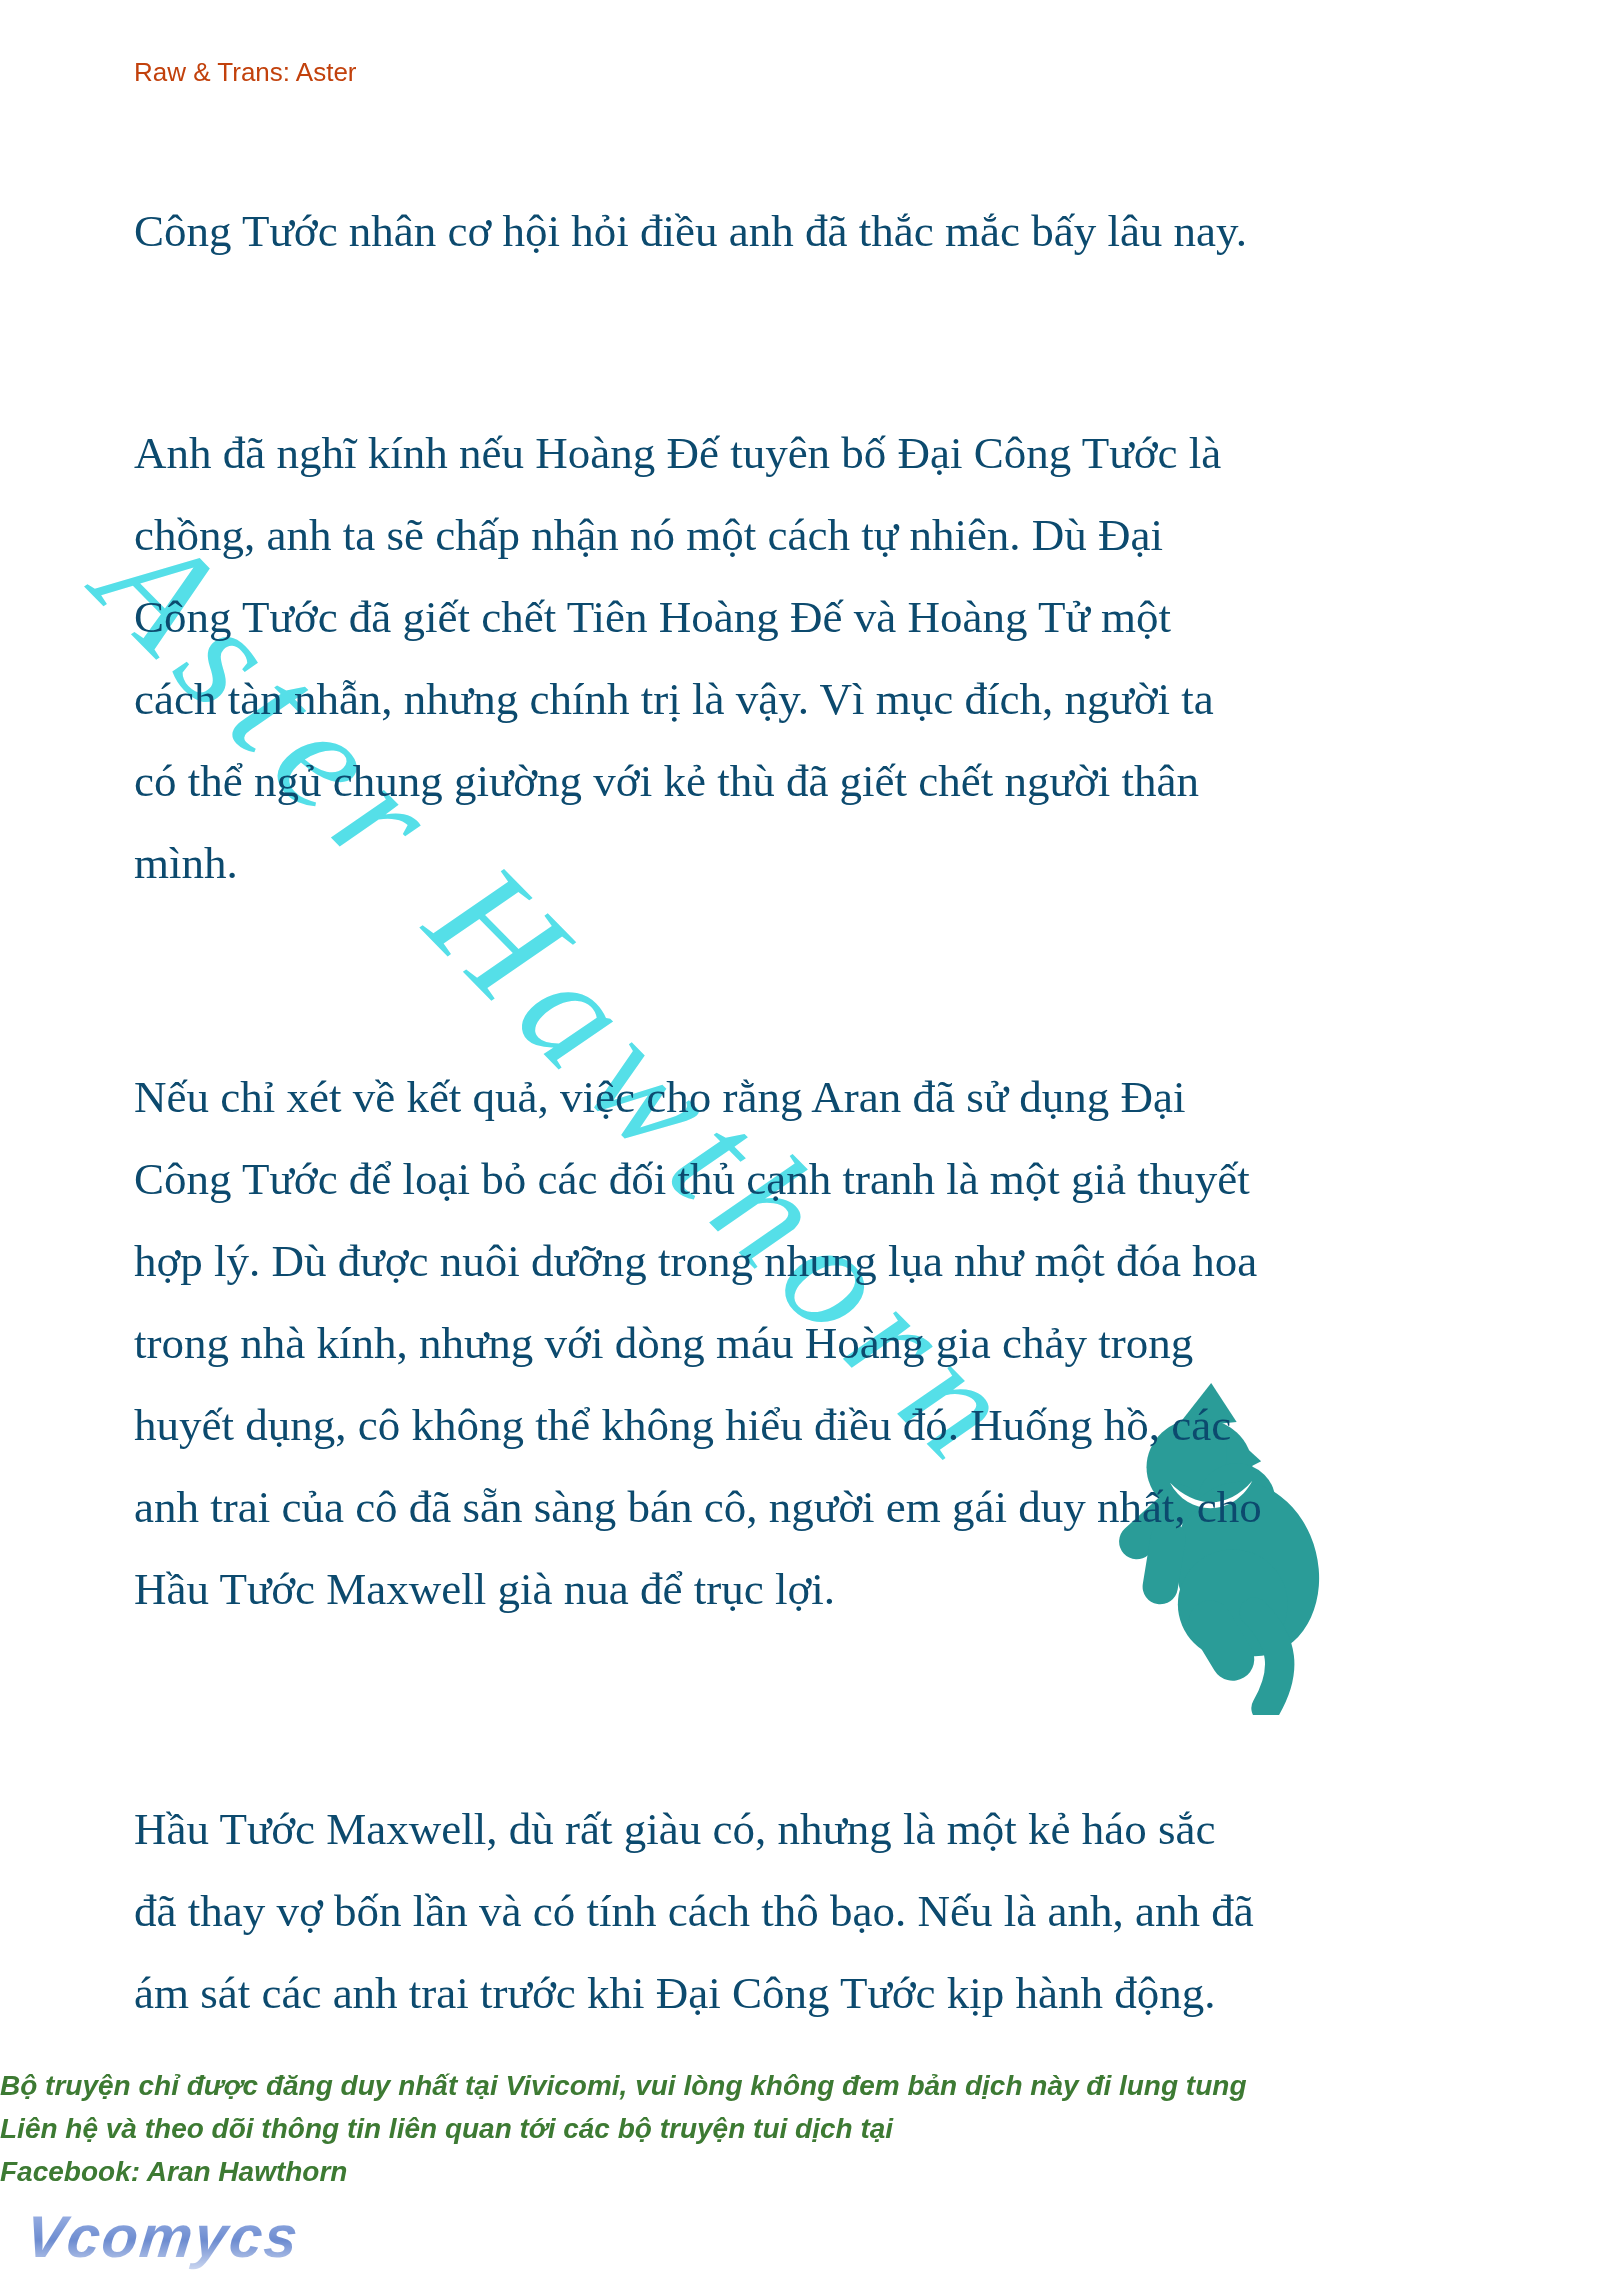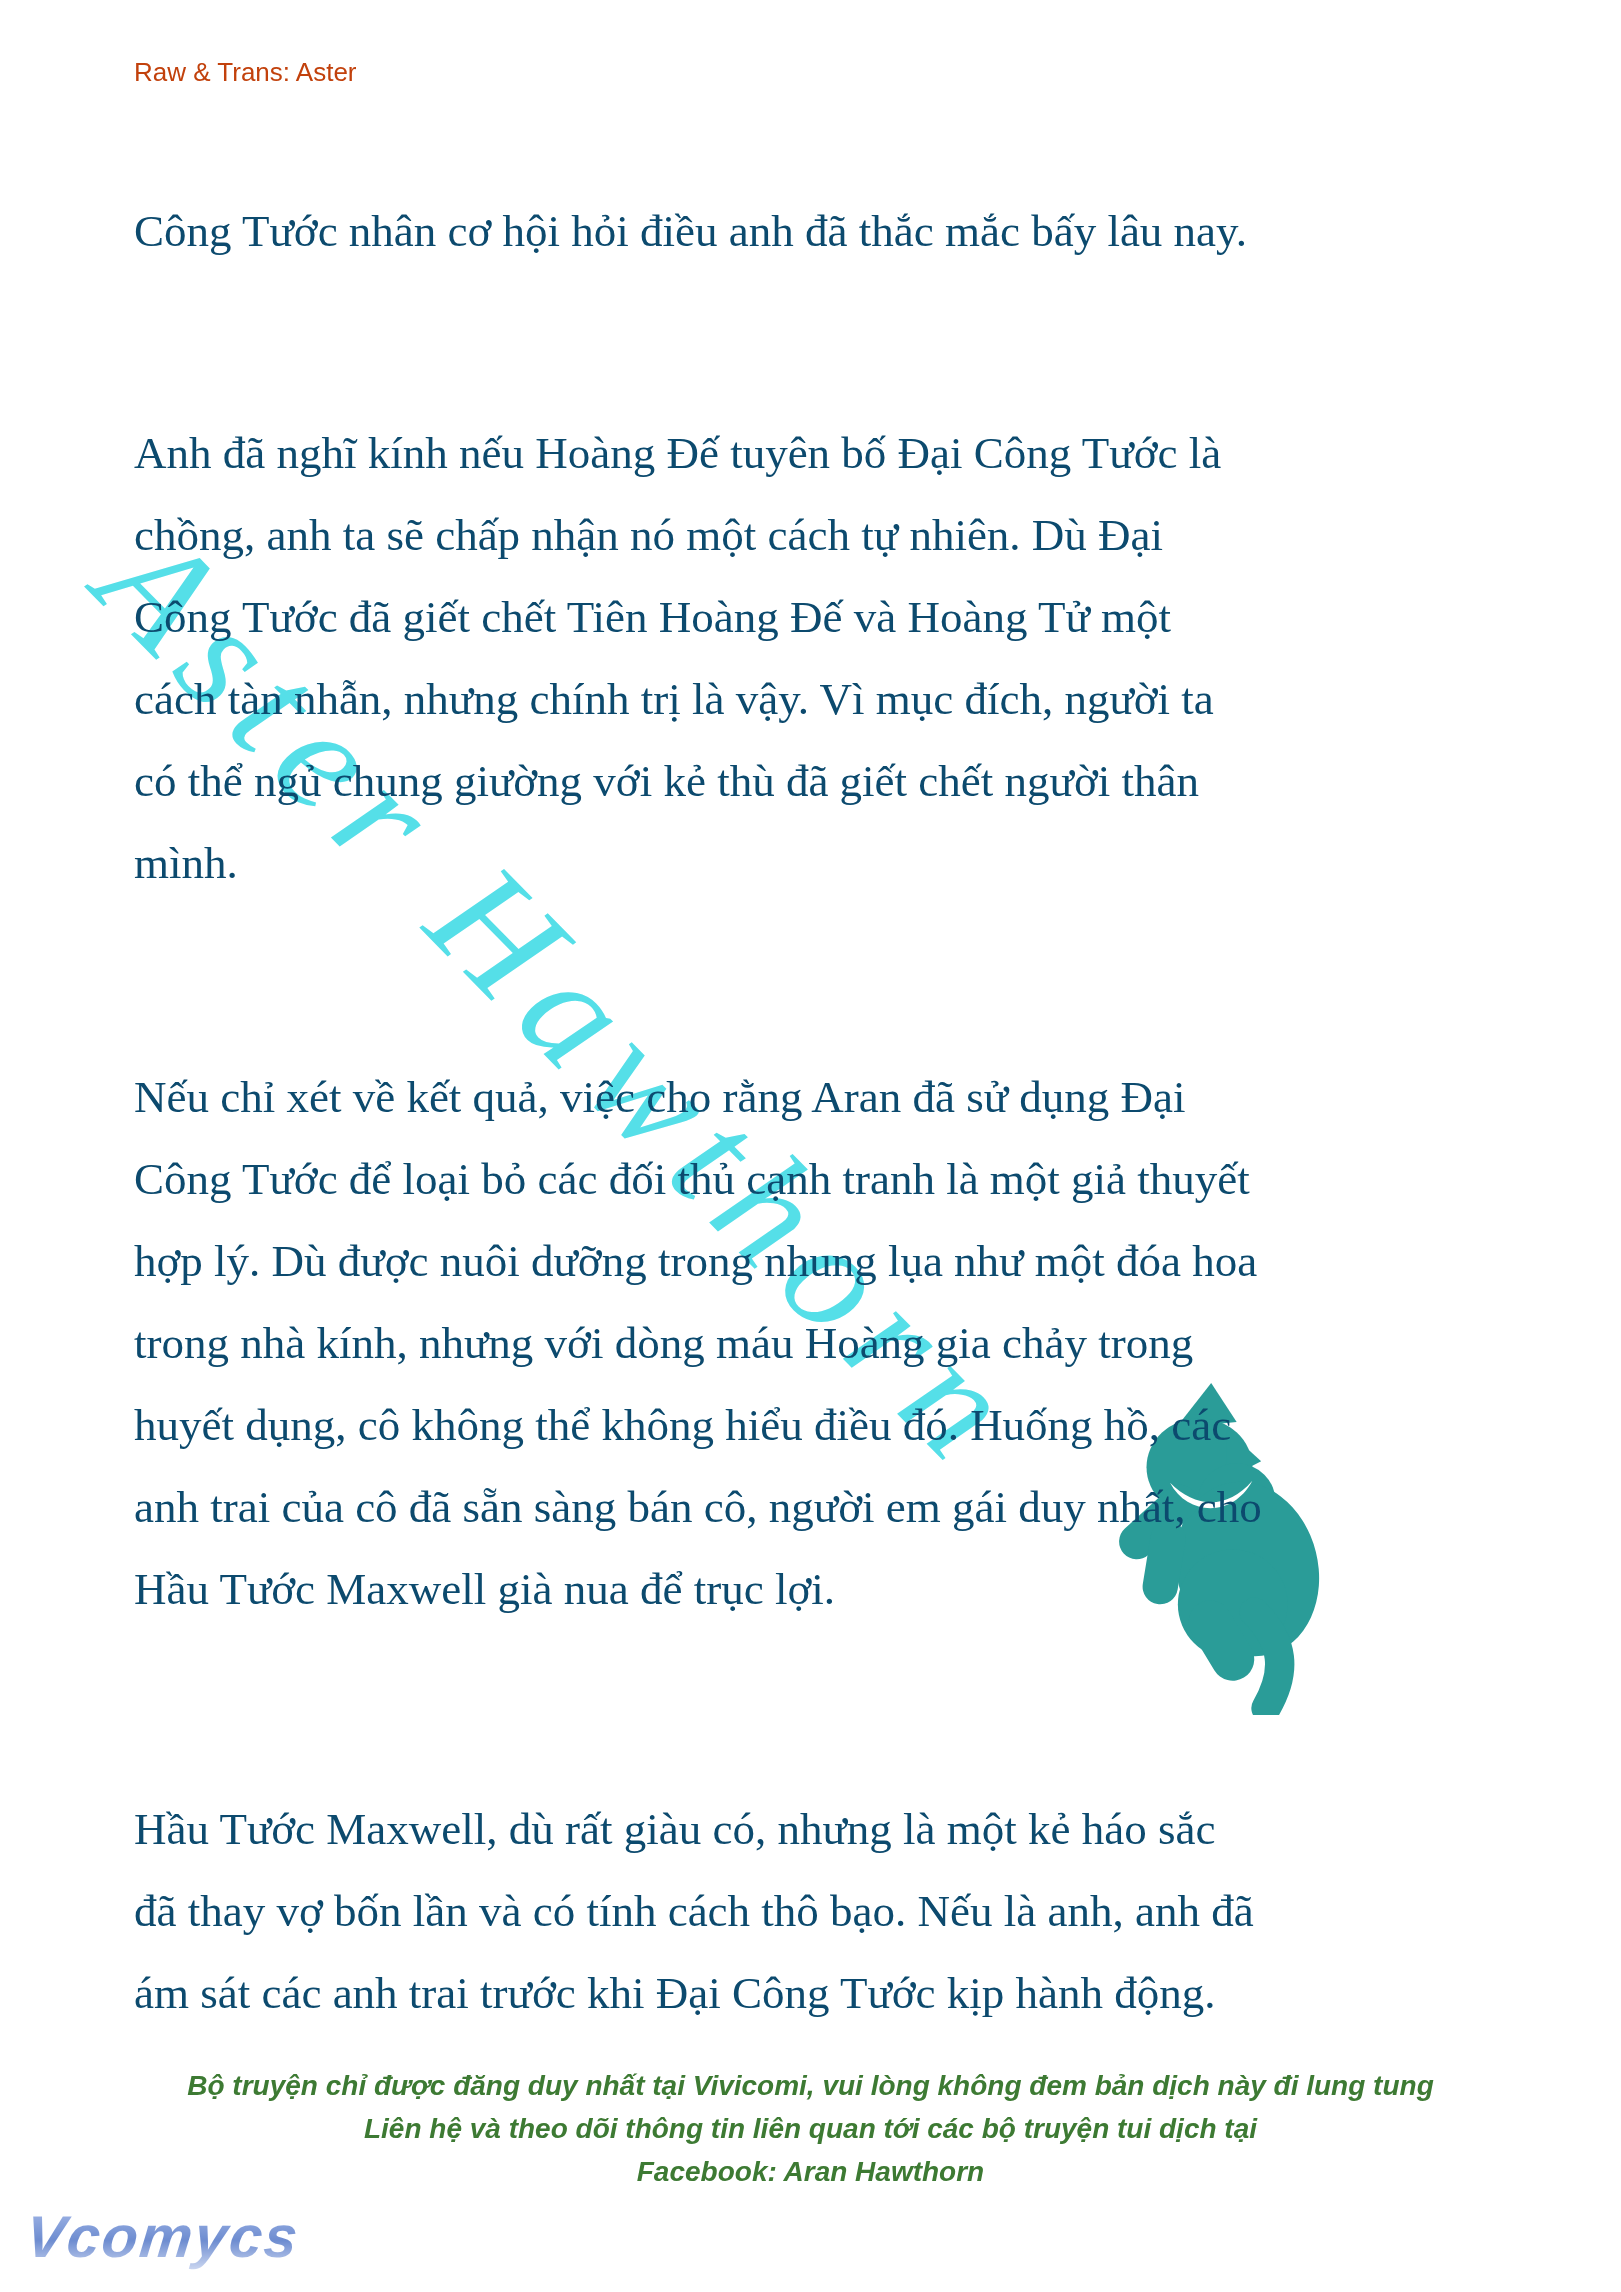--- a/index.html
+++ b/index.html
@@ -38,21 +38,20 @@
     position: absolute; left: 134px;
     font-size: 45px; line-height: 82px;
     color: #0c4a6e; white-space: nowrap;
   }
   .para-1 { top: 190px; }
   .para-2 { top: 412px; }
   .para-3 { top: 1056px; }
   .para-4 { top: 1788px; }
   .footer-note {
     position: absolute; left: 0; top: 2064px; width: 100%;
-    text-align: center;
     font-family: "Liberation Sans", sans-serif;
     font-style: italic; font-weight: bold;
     font-size: 28px; line-height: 43px;
     z-index: 3;
   }
   .logo {
     position: absolute; left: 25.5px; top: 2203px;
     font-family: "Liberation Sans", sans-serif;
     font-style: italic; font-weight: bold;
     font-size: 59px; letter-spacing: 2px;

